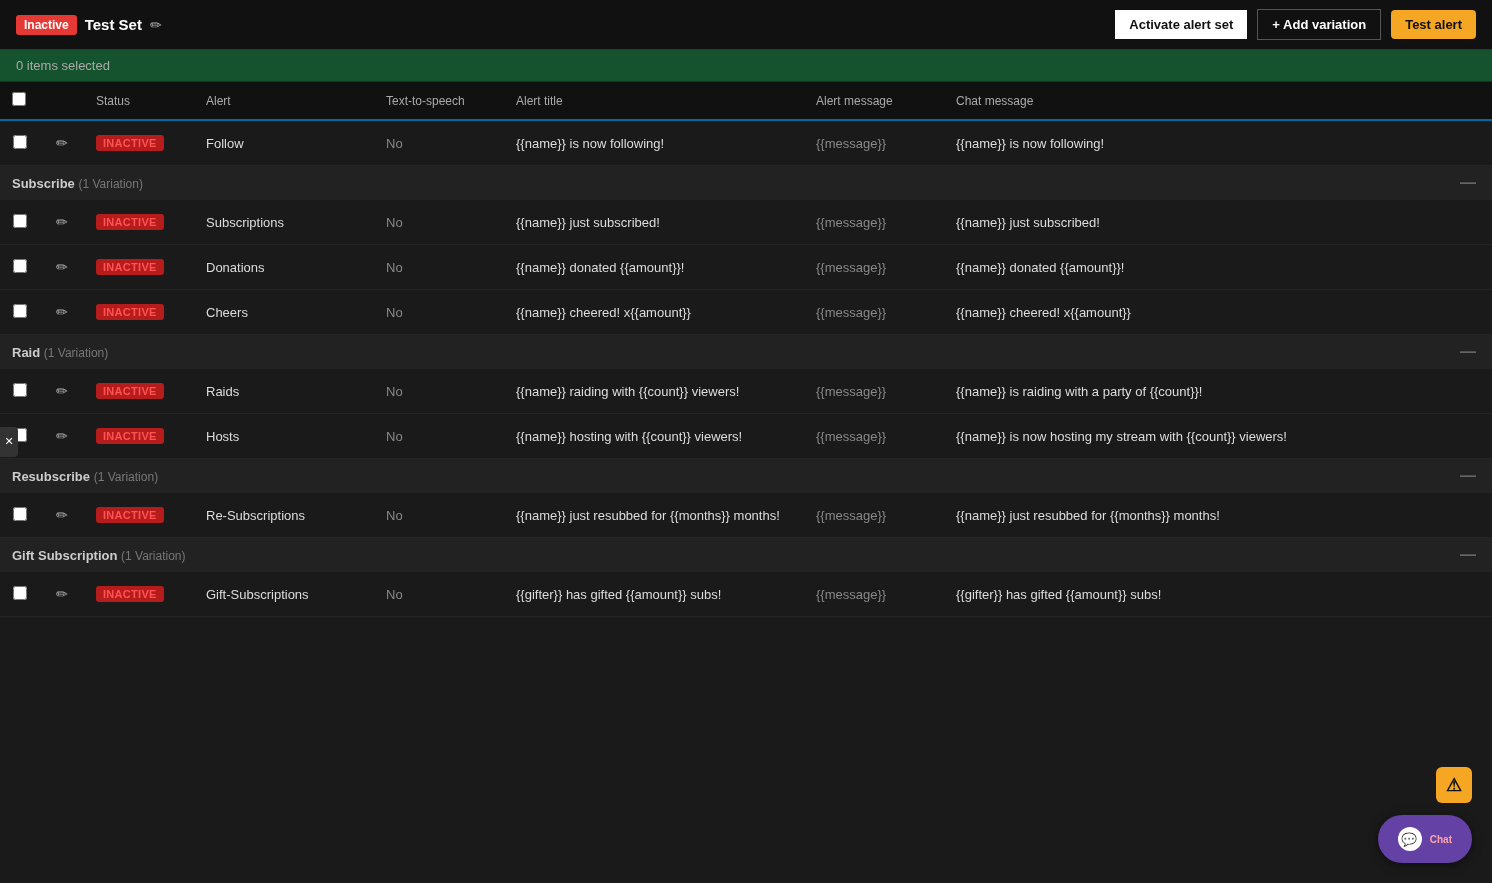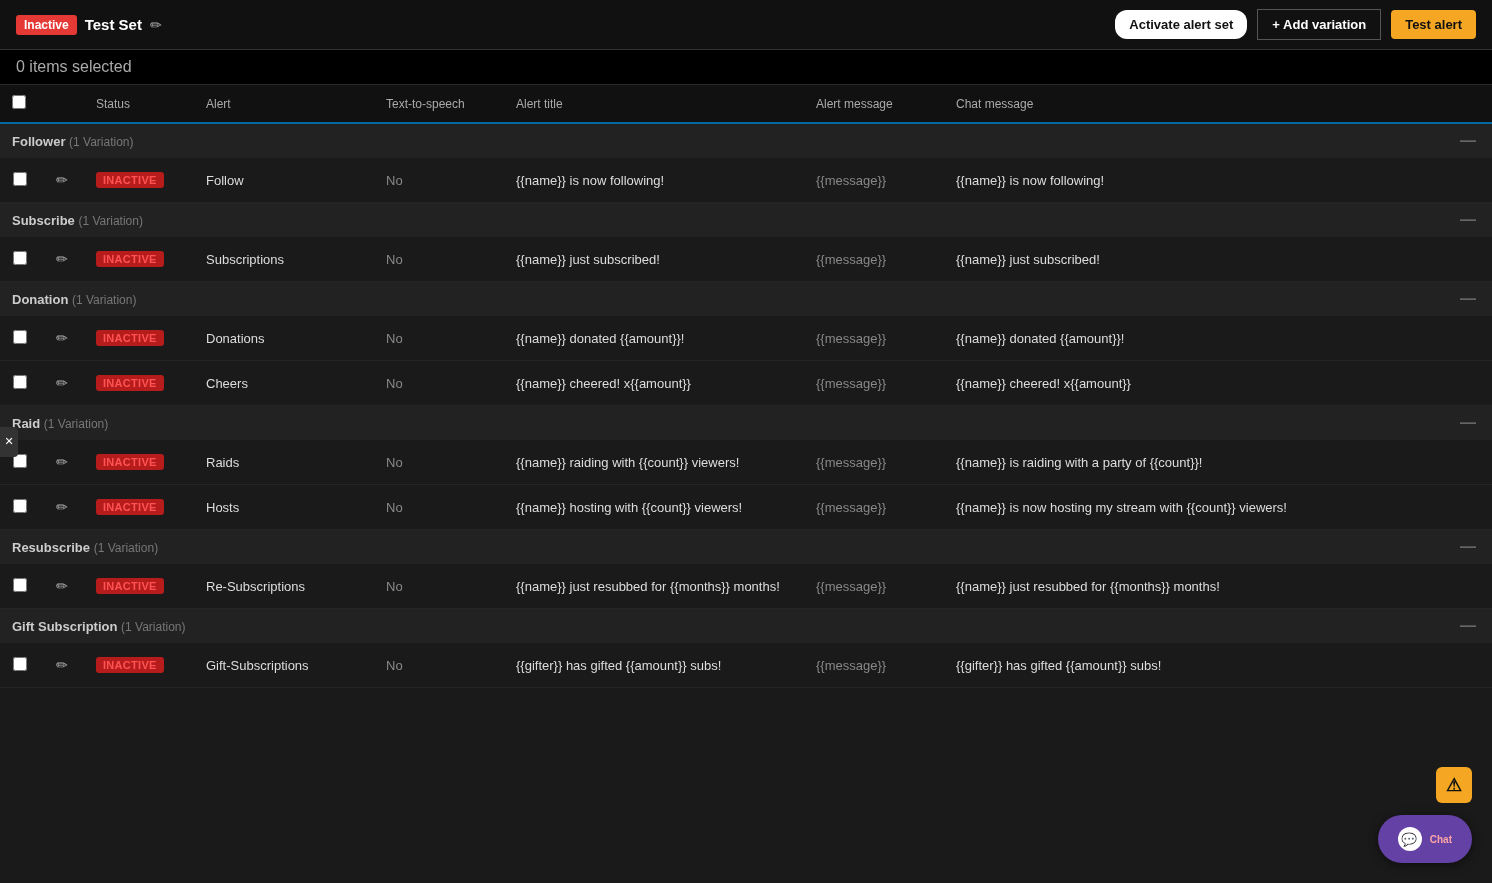--- a/index.html
+++ b/index.html
@@ -48,21 +48,21 @@
     .top-bar-right {
       display: flex;
       align-items: center;
       gap: 10px;
     }
     .btn-activate {
       background: #fff;
       color: #111;
       border: none;
       padding: 7px 14px;
-      border-radius: 12px;
+      border-radius: 0;
       font-size: 13px;
       font-weight: 600;
       cursor: pointer;
     }
     .btn-add-variation {
       background: transparent;
       color: #fff;
       border: 1px solid #555;
       padding: 7px 14px;
       border-radius: 0;
@@ -77,23 +77,23 @@
       padding: 7px 14px;
       border-radius: 4px;
       font-size: 13px;
       font-weight: 700;
       cursor: pointer;
     }
 
     
     .selection-bar {
       padding: 8px 16px;
-      font-size: 16px;
+      font-size: 13px;
       color: #aaa;
-      background: #000000;
+      background: #14532d;
       border-bottom: 1px solid #2a2a2a;
     }
 
     
     .table-container {
       width: 100%;
       overflow-x: auto;
     }
     table {
       width: 100%;
@@ -277,26 +277,20 @@
         <th></th>
         <th>Status</th>
         <th>Alert</th>
         <th>Text-to-speech</th>
         <th>Alert title</th>
         <th>Alert message</th>
         <th>Chat message</th>
       </tr>
     </thead>
     <tbody id="table-body">
-    <tr class="group-row">
-      <td colspan="7">
-        Follower <span class="group-variation">(1 Variation)</span>
-      </td>
-      <td style="text-align:right;padding-right:16px;color:#666;">—</td>
-    </tr>
         <tr class="data-row">
         <td class="checkbox-cell">
           <input type="checkbox" style="">
         </td>
         <td>
           <button class="edit-btn">✏</button>
         </td>
         <td>
           <span class="status-badge">Inactive</span>
         </td>
@@ -321,26 +315,20 @@
         </td>
         <td>
           <span class="status-badge">Inactive</span>
         </td>
         <td class="template-text">Subscriptions</td>
         <td class="text-muted">No</td>
         <td class="template-text">{{name}} just subscribed!</td>
         <td class="text-muted">{{message}}</td>
         <td class="template-text">{{name}} just subscribed!</td>
       </tr>
-        <tr class="group-row">
-      <td colspan="7">
-        Donation <span class="group-variation">(1 Variation)</span>
-      </td>
-      <td style="text-align:right;padding-right:16px;color:#666;">—</td>
-    </tr>
         <tr class="data-row">
         <td class="checkbox-cell">
           <input type="checkbox" style="">
         </td>
         <td>
           <button class="edit-btn">✏</button>
         </td>
         <td>
           <span class="status-badge">Inactive</span>
         </td>

